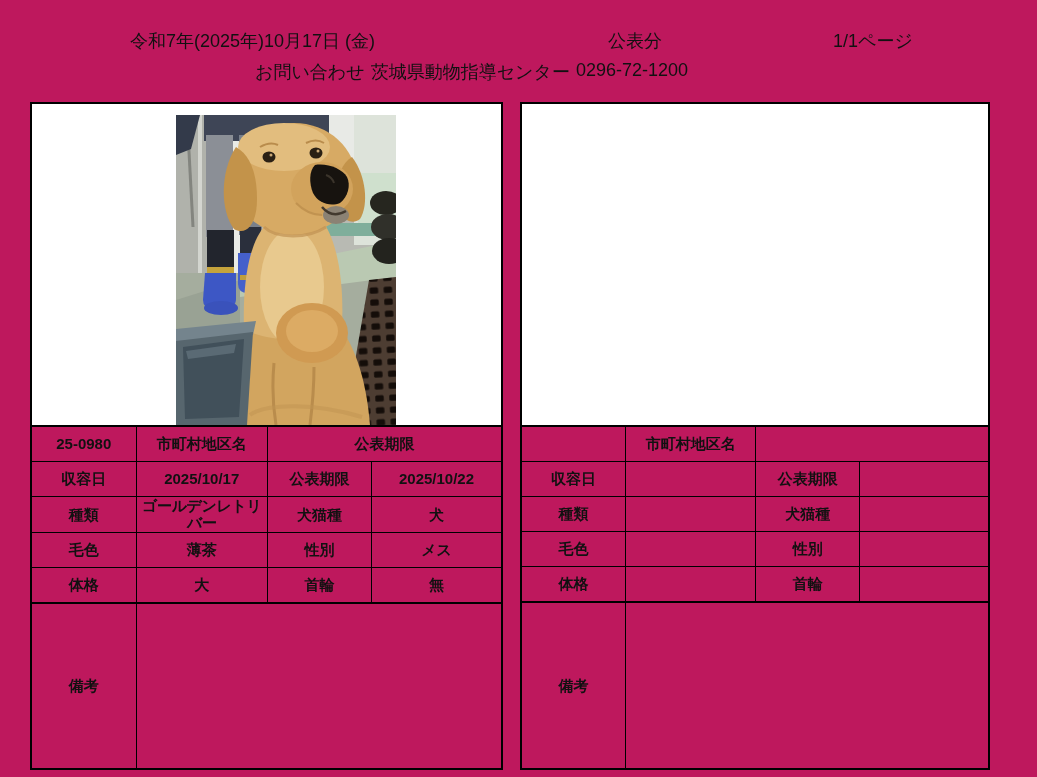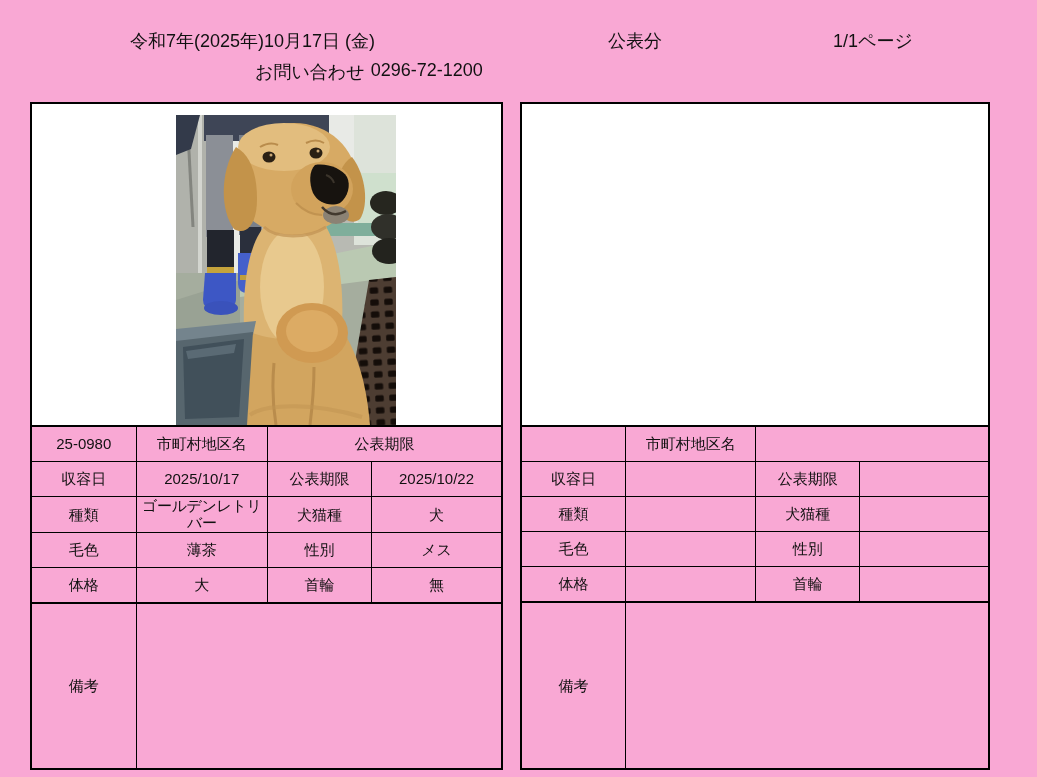--- a/index.html
+++ b/index.html
@@ -2,36 +2,37 @@
 <html><head>
 <meta charset="utf-8">
 <style>
   html,body{margin:0;padding:0;background:#ffffff;}
   body{
     width:1037px;height:777px;
     font-family:"Liberation Sans","DejaVu Sans",sans-serif;
     color:#111111;
     -webkit-font-smoothing:antialiased;
   }
-  .page{position:relative;width:1037px;height:777px;background:#f9a8d4;overflow:hidden;}
+  .page{position:relative;width:1037px;height:777px;background:#be185d;overflow:hidden;}
 
   
   .hdr-date{position:absolute;left:130px;top:29px;font-size:18px;white-space:nowrap;}
   .hdr-category{position:absolute;left:608px;top:29px;font-size:18px;white-space:nowrap;}
   .hdr-page{position:absolute;left:833px;top:29px;font-size:18px;white-space:nowrap;text-align:center;}
   .hdr-contact{position:absolute;left:255px;top:60px;font-size:18px;white-space:nowrap;display:flex;gap:6px;}
 
   
   .card{position:absolute;top:102px;}
   .card-left{left:30px;width:473px;}
   .card-right{left:520px;width:470px;}
   table.animal{
     border-collapse:collapse;table-layout:fixed;
     width:100%;height:668px;
     border:2.5px solid #000;
+    font-weight:bold;
   }
   table.animal td{
     border:1.4px solid #000;
     text-align:center;vertical-align:middle;
     font-size:15px;padding:0;overflow:hidden;
     line-height:1.15;
   }
   tr.photo-row td{
     height:321px;
     border-bottom-width:2px;
@@ -49,20 +50,21 @@
 </head>
 <body>
 
 <div class="page">
 
   <div class="hdr-date">令和7年(2025年)10月17日 (金)</div>
   <div class="hdr-category">公表分</div>
   <div class="hdr-page">1/1ページ</div>
   <div class="hdr-contact">
     <span>お問い合わせ</span>
+    <span>茨城県動物指導センター</span>
     <span>0296-72-1200</span>
   </div>
 
   <div class="card card-left">
     <table class="animal">
       <colgroup>
           <col style="width:22.3%">
           <col style="width:27.9%">
           <col style="width:22.1%">
           <col style="width:27.7%">

